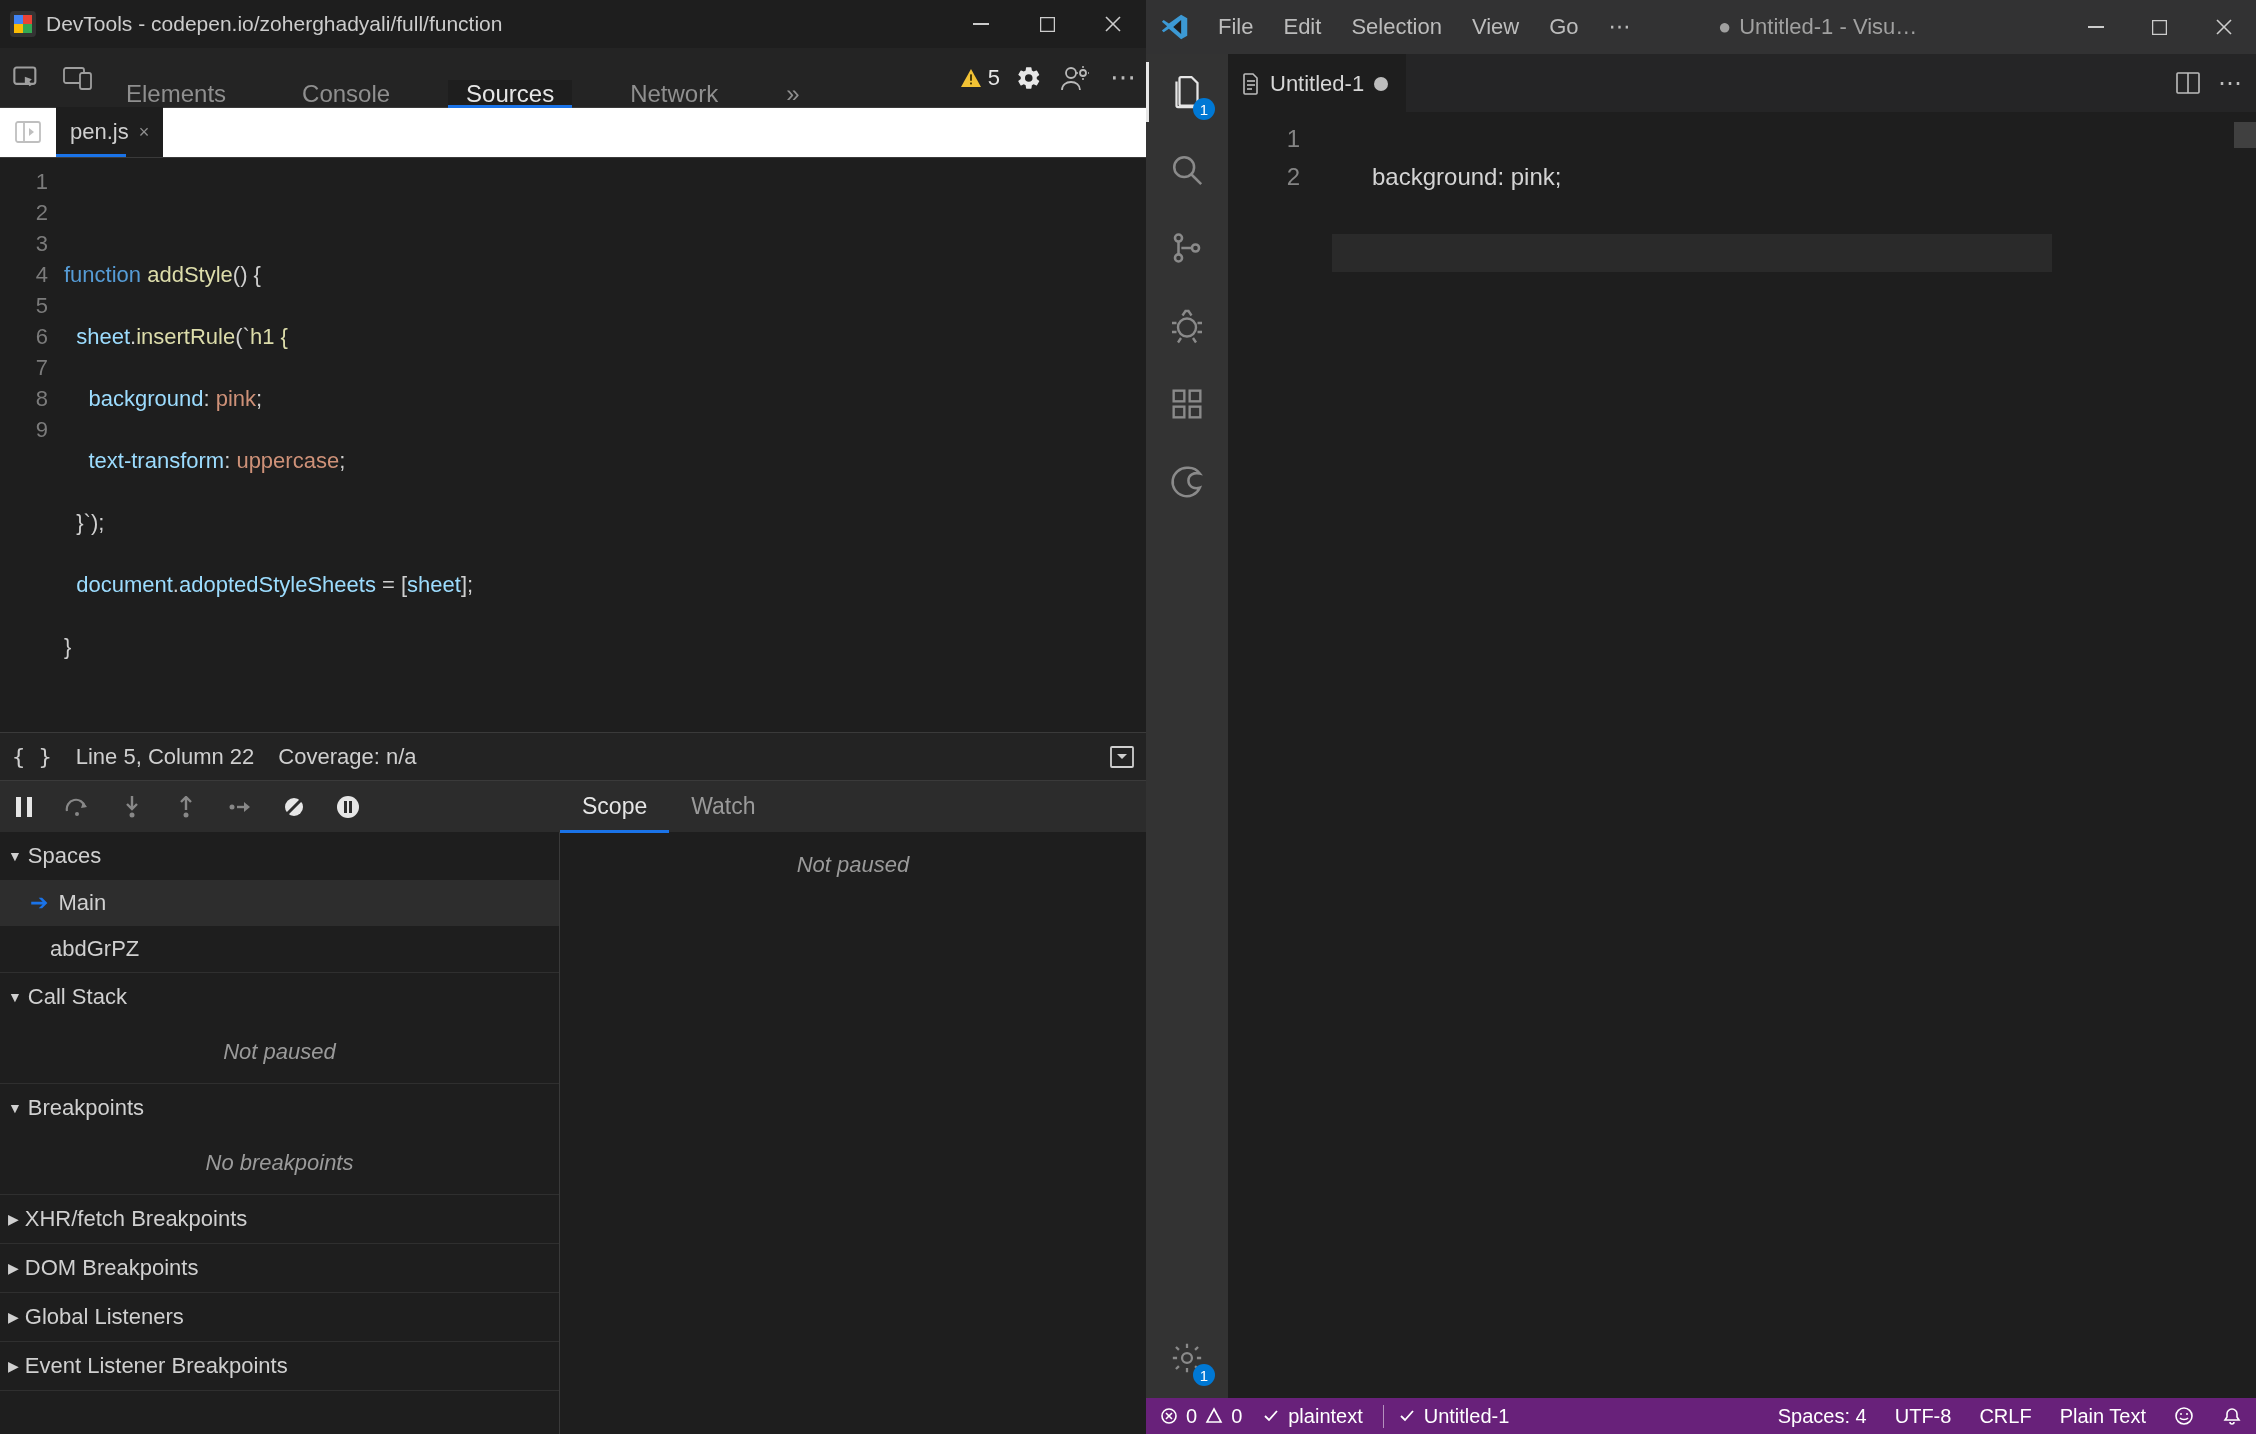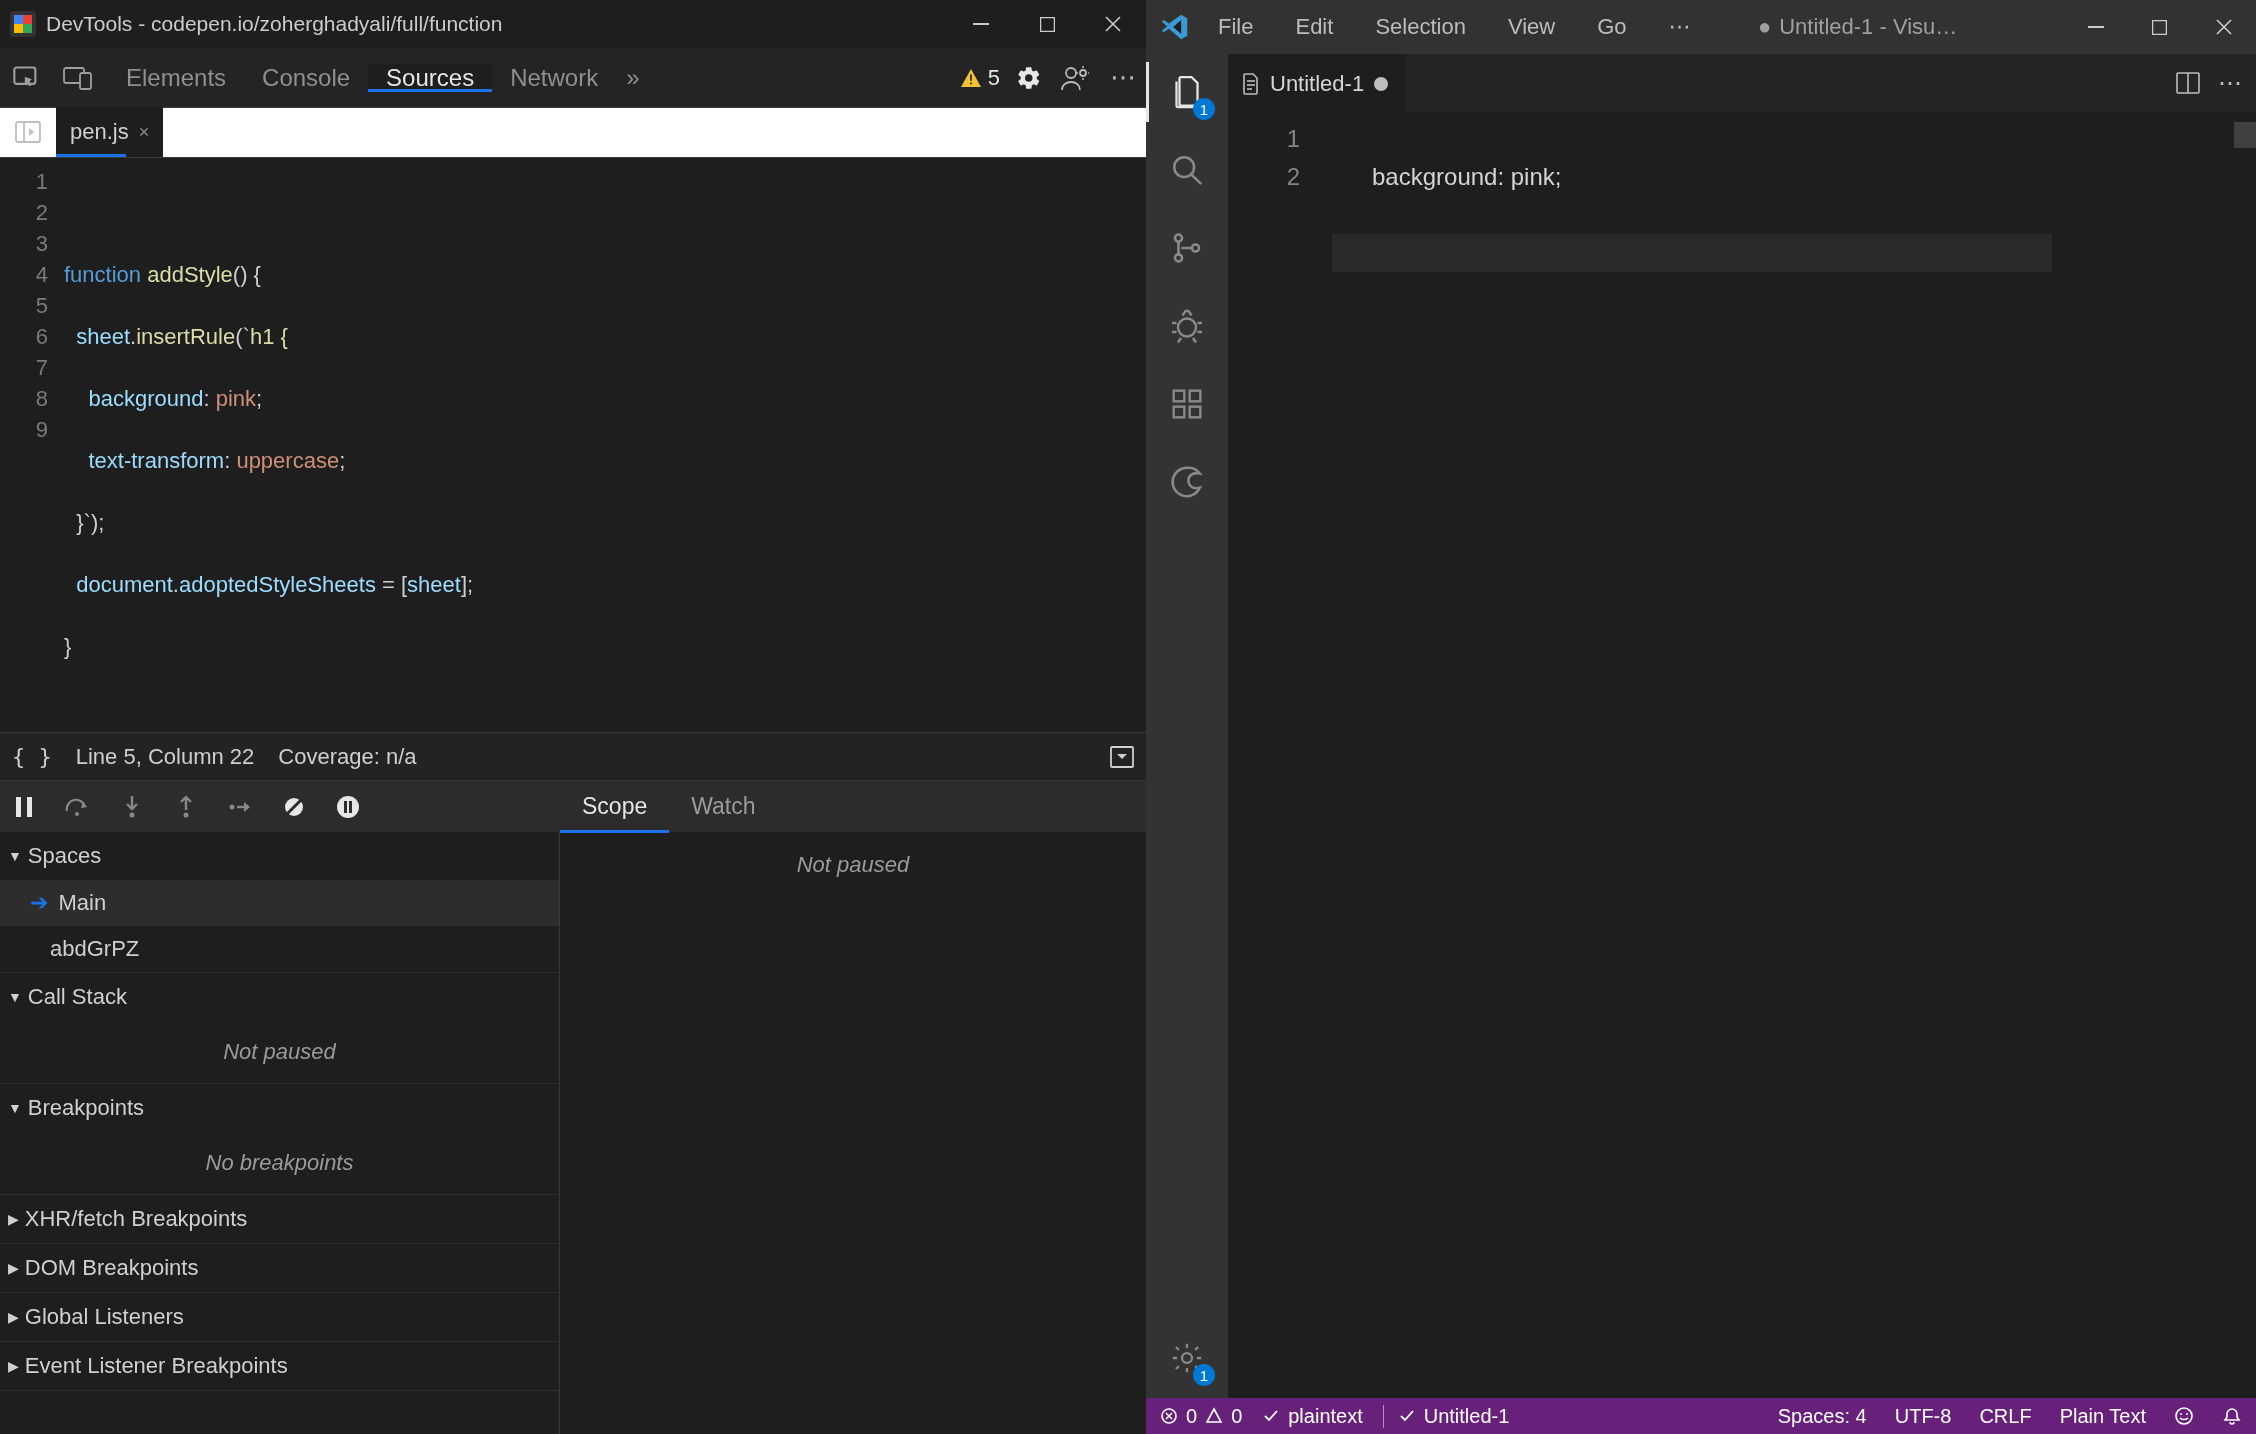--- a/index.html
+++ b/index.html
@@ -10,21 +10,21 @@
 .dt { width:1146px; height:100%; display:flex; flex-direction:column; background:#1e1e1e; }
 .dt-titlebar { height:48px; background:#1e1e1e; display:flex; align-items:center; padding-left:10px; }
 .dt-titlebar .title { color:#ccc; font-size:21px; margin-left:10px; flex:1; }
 .dt-win-ctl { display:flex; }
 .dt-win-ctl .ctl { width:66px; height:48px; display:flex; align-items:center; justify-content:center; color:#ccc; }
 .dt-appicon { width:26px; height:26px; background:#333; border-radius:4px; display:flex; align-items:center; justify-content:center; }
 
 .dt-toolbar { height:60px; background:#242424; display:flex; align-items:center; border-bottom:1px solid #3a3a3a; }
 .dt-tb-left { display:flex; align-items:center; }
 .dt-tb-iconbtn { width:52px; height:60px; display:flex; align-items:center; justify-content:center; color:#9e9e9e; }
-.dt-tabs { display:flex; align-items:center; height:60px; margin-left:4px; }
+.dt-tabs { display:flex; align-items:flex-end; height:60px; margin-left:4px;gap:40px; }
 .dt-tab { padding:0 18px; display:flex; align-items:center; color:#8f8f8f; font-size:24px; }
 .dt-tab.active { color:#e6e6e6; box-shadow:inset 0 -3px 0 #1a73e8; background:#1e1e1e; }
 .dt-tb-right { margin-left:auto; display:flex; align-items:center; padding-right:8px; gap:12px; }
 .issue-badge { display:flex; align-items:center; gap:6px; color:#e6e6e6; font-size:22px; }
 .dt-tb-more { width:34px; height:34px; display:flex; align-items:center; justify-content:center; color:#b9b9b9; }
 .vdots { font-size:26px; letter-spacing:-4px; color:#b9b9b9; }
 
 .dt-source-hdr { height:50px; background:#ffffff; display:flex; align-items:flex-end; border-bottom:1px solid #3a3a3a; }
 .dt-src-side { width:56px; height:50px; display:flex; align-items:center; justify-content:center; color:#bfbfbf; }
 .file-tab { height:50px; background:#1e1e1e; display:flex; align-items:center; padding:0 14px; gap:10px; color:#cfcfcf; font-size:22px; position:relative; }
@@ -56,21 +56,21 @@
 .pane-msg { text-align:center; color:#9a9a9a; font-style:italic; padding:18px 0; font-size:22px; }
 .tri{ font-size:14px; }
 
 .dt-right-pane { flex:1; }
 .dt-right-msg { text-align:center; color:#9a9a9a; font-style:italic; padding:20px; font-size:22px; }
 
 
 .vs { flex:1; height:100%; display:flex; flex-direction:column; background:#1e1e1e; }
 .vs-titlebar { height:54px; background:#323233; display:flex; align-items:center; }
 .vs-logo { width:58px; display:flex; align-items:center; justify-content:center; }
-.vs-menu { display:flex; gap:14px; }
+.vs-menu { display:flex; gap:2px; }
 .vs-menu-item { padding:6px 14px; color:#bcbcbc; font-size:22px; border-radius:4px; }
 .vs-title { margin:0 auto; color:#a0a0a0; font-size:22px; display:flex; align-items:center; gap:8px;}
 .vs-title .dot{ color:#a0a0a0; }
 .vs-win-ctl { display:flex; margin-left:auto; }
 .vs-win-ctl .ctl { width:64px; height:54px; display:flex; align-items:center; justify-content:center; color:#ccc; }
 
 .vs-body { flex:1; display:flex; }
 .vs-activity { width:82px; background:#333333; display:flex; flex-direction:column; align-items:center; padding-top:14px; gap:30px; }
 .act-item { width:48px; height:48px; display:flex; align-items:center; justify-content:center; color:#8a8a8a; position:relative; }
 .act-item.active { color:#e6e6e6; }

